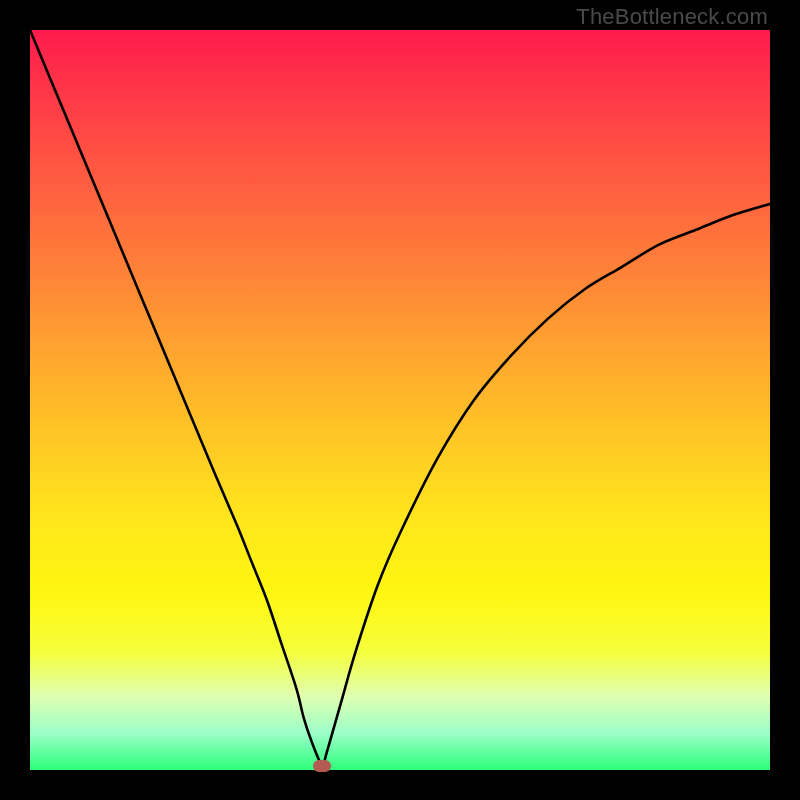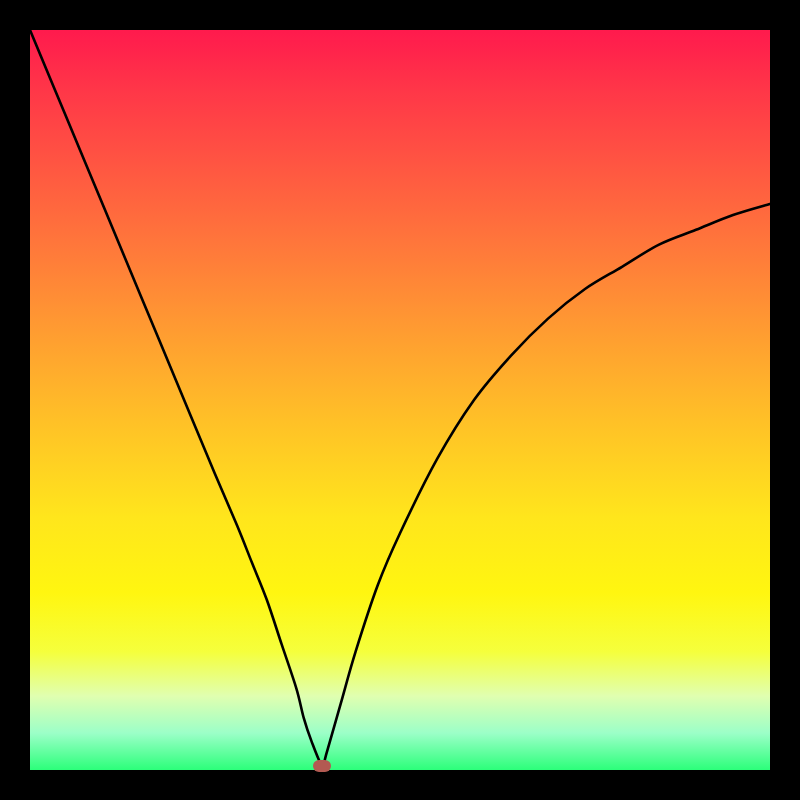--- a/index.html
+++ b/index.html
@@ -54,19 +54,20 @@
     height: 12px;
     background: #b35a52;
     border-radius: 6px;
     transform: translate(-50%, -50%);
   }
 </style>
 </head>
 <body>
 
 <div class="frame">
+  <div class="watermark">TheBottleneck.com</div>
   <div class="plot-area">
     <svg class="curve" viewBox="0 0 740 740" preserveAspectRatio="none">
       <path id="curve-path" fill="none" stroke="#000" stroke-width="2.6" stroke-linejoin="round" stroke-linecap="round" d="M 0.00 0.00 C 6.17 14.80, 24.67 59.20, 37.00 88.80 C 49.33 118.40, 61.67 148.00, 74.00 177.60 C 86.33 207.20, 98.67 236.80, 111.00 266.40 C 123.33 296.00, 135.67 325.60, 148.00 355.20 C 160.33 384.80, 175.13 420.57, 185.00 444.00 C 194.87 467.43, 201.03 481.00, 207.20 495.80 C 213.37 510.60, 217.07 520.47, 222.00 532.80 C 226.93 545.13, 231.87 556.23, 236.80 569.80 C 241.73 583.37, 246.67 599.40, 251.60 614.20 C 256.53 629.00, 262.70 646.27, 266.40 658.60 C 270.10 670.93, 271.33 679.57, 273.80 688.20 C 276.27 696.83, 278.12 702.38, 281.20 710.40 C 284.28 718.42, 289.83 733.83, 292.30 736.30 C 294.77 738.77, 292.92 735.68, 296.00 725.20 C 299.08 714.72, 305.87 690.67, 310.80 673.40 C 315.73 656.13, 319.43 641.33, 325.60 621.60 C 331.77 601.87, 340.40 574.73, 347.80 555.00 C 355.20 535.27, 360.13 524.17, 370.00 503.20 C 379.87 482.23, 394.67 451.40, 407.00 429.20 C 419.33 407.00, 431.67 387.27, 444.00 370.00 C 456.33 352.73, 468.67 339.17, 481.00 325.60 C 493.33 312.03, 505.67 299.70, 518.00 288.60 C 530.33 277.50, 542.67 267.63, 555.00 259.00 C 567.33 250.37, 579.67 244.20, 592.00 236.80 C 604.33 229.40, 616.67 220.77, 629.00 214.60 C 641.33 208.43, 653.67 204.73, 666.00 199.80 C 678.33 194.87, 690.67 189.32, 703.00 185.00 C 715.33 180.68, 733.83 175.75, 740.00 173.90"></path>
     </svg>
     <div id="marker" class="marker" style="left: 292.3px; top: 736.3px;"></div>
   </div>
 </div>
 
 </body></html>

